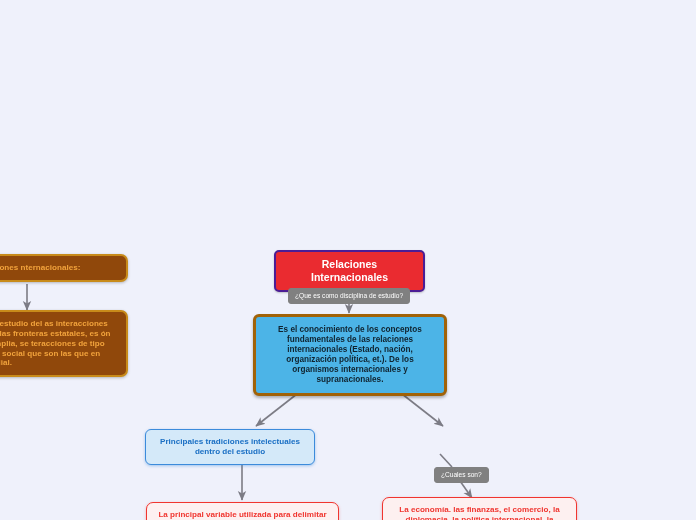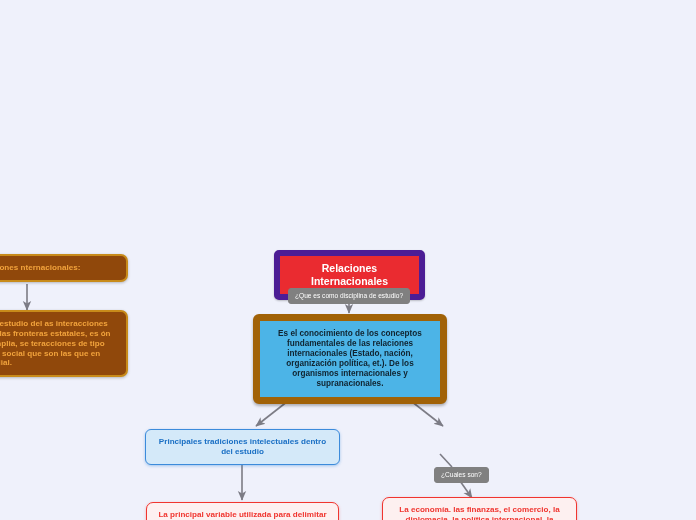--- a/index.html
+++ b/index.html
@@ -34,32 +34,32 @@
     box-sizing: border-box;
     text-align: center;
     font-weight: bold;
     line-height: 1.22;
     z-index: 2;
   }
 
   
   .node-root {
     background: #ea2b30;
-    border: 6px solid #4c1d95;
+    border: 2px solid #4c1d95;
     border-radius: 5px;
     color: #ffffff;
     font-size: 10.5px;
     padding: 6px 26px;
     box-shadow: 0 1px 2px rgba(0,0,0,0.22);
   }
 
   
   .node-cyan {
     background: #4cb4e7;
-    border: 7px solid #a16207;
+    border: 3px solid #a16207;
     border-radius: 6px;
     color: #10232f;
     font-size: 8.2px;
     padding: 8px 9px;
     box-shadow: 0 2px 3px rgba(0,0,0,0.28);
   }
 
   
   .node-lightblue {
     background: #d4e9f9;
@@ -138,21 +138,21 @@
 
     <line x1="27" y1="284" x2="27" y2="310" stroke="#7c7c85" stroke-width="1.6" marker-end="url(#arrowhead)"></line>
   </svg>
 
   <div class="node node-root" style="left:274px; top:250px; width:151px;">Relaciones Internacionales</div>
 
   <div class="edge-label" style="left:288px; top:288px;">¿Que es como disciplina de estudio?</div>
 
   <div class="node node-cyan" style="left:253px; top:314px; width:194px;">Es el conocimiento de los conceptos fundamentales de las relaciones internacionales (Estado, nación, organización política, et.). De los organismos internacionales y supranacionales.</div>
 
-  <div class="node node-lightblue" style="left:145px; top:429px; width:195px;">Principales tradiciones intelectuales dentro del estudio</div>
+  <div class="node node-lightblue" style="left:145px; top:429px; width:170px;">Principales tradiciones intelectuales dentro del estudio</div>
 
 
   <div class="edge-label" style="left:434px; top:467px;">¿Cuales son?</div>
 
   <div class="node node-pink" style="left:146px; top:502px; width:193px;">La principal variable utilizada para delimitar</div>
 
   <div class="node node-pink" style="left:382px; top:497px; width:195px;">La economía. las finanzas, el comercio, la diplomacia. la política internacional, la</div>
 
   <div class="node node-brown" style="left:-66px; top:254px; width:194px; text-align:left;">ción de: relaciones nternacionales:</div>
 

